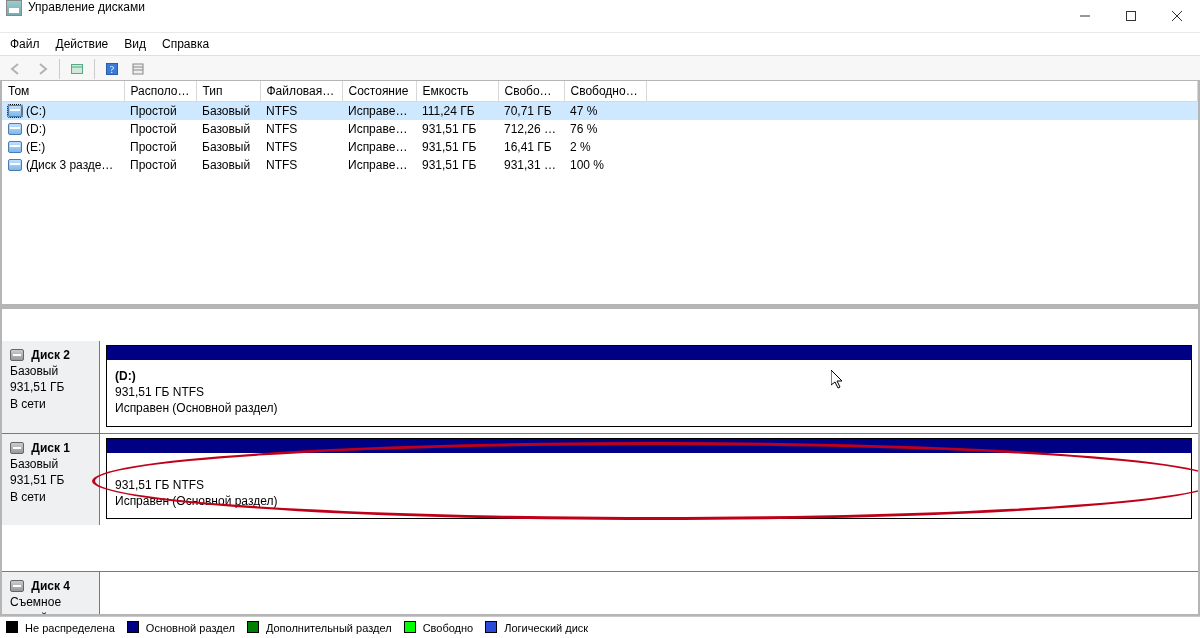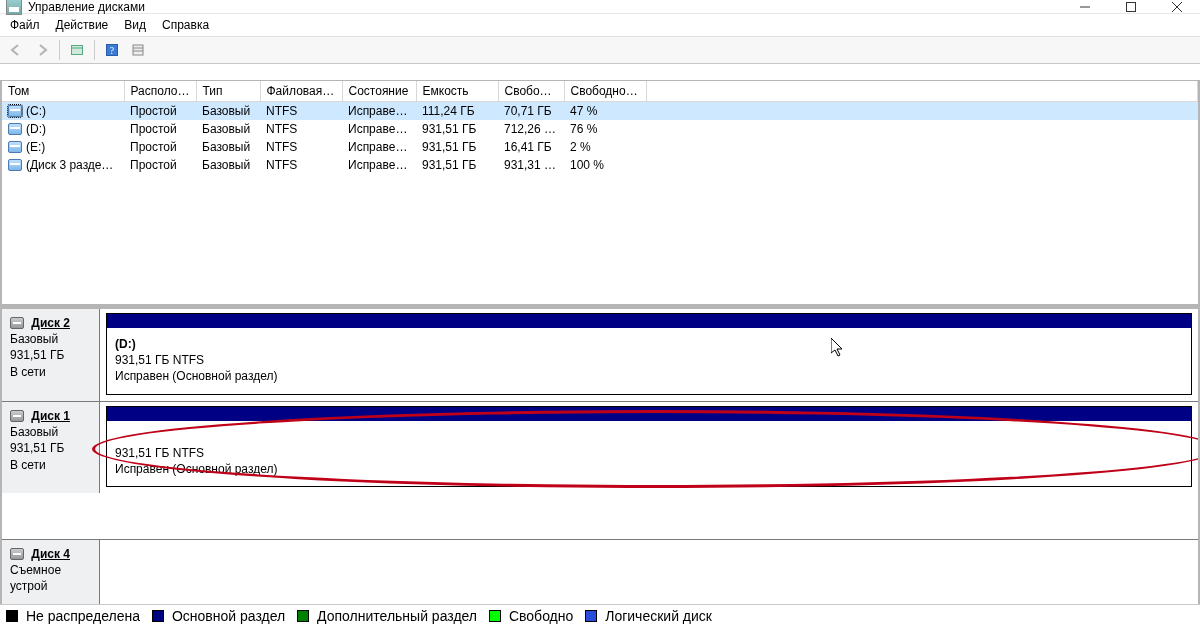--- a/index.html
+++ b/index.html
@@ -7,23 +7,22 @@
   body {
     font-family: "Segoe UI", Tahoma, sans-serif;
     font-size: 12px;
     background: #fff;
     color: #000;
     overflow: hidden;
   }
 
   
   .titlebar {
-    height: 14px;
+    height: 33px;
     display: flex;
-    align-items: center;
     padding: 0 0 0 6px;
     border-bottom: 1px solid #e8e8e8;
   }
   .titlebar .app-icon {
     width: 16px; height: 16px; margin-right: 6px;
     background: linear-gradient(#9cc, #7aa);
     border: 1px solid #888;
     position: relative;
   }
   .titlebar .app-icon::after{
@@ -68,21 +67,21 @@
   }
   .tbtn.disabled { opacity: .35; pointer-events: none; }
   .tsep { width: 1px; height: 20px; background: #ccc; margin: 0 3px; }
   .tbtn svg { display:block; }
 
   
   .split {
     position: absolute; top: 80px; bottom: 22px; left: 0; right: 0;
     border: 2px solid #b5b5b5;
     border-top-width: 1px;
-    display: flex; flex-direction: column;
+    display: flex; flex-direction: column; gap: 32px;
   }
   .top-pane {
     flex: 0 0 228px;
     overflow: auto;
     border-bottom: 5px solid #b5b5b5;
     position: relative;
   }
 
   
   table.vol {
@@ -141,21 +140,21 @@
   }
   .disk-head .hdd-icon {
     display:inline-block; width:14px; height:12px; vertical-align:-2px; margin-right:4px;
     background: linear-gradient(#ccc,#999);
     border:1px solid #666; border-radius:2px;
     position:relative;
   }
   .disk-head .hdd-icon::after{
     content:""; position:absolute; left:2px; top:4px; width:8px; height:2px; background:#fff;
   }
-  .disk-head b { font-weight: bold; text-decoration: underline; }
+  .disk-head b { font-weight: bold; }
   .disk-body { flex: 1; display:flex; align-items:stretch; padding: 4px 6px 6px 6px; position: relative; }
   .part {
     flex: 1;
     border: 1px solid #000;
     padding: 22px 8px 6px 8px;
     position: relative;
     line-height: 1.35;
   }
   .part .stripe {
     position: absolute; left: 0; top: 0; right: 0; height: 14px;
@@ -171,27 +170,27 @@
   
   .annot-ellipse {
     position: absolute;
     pointer-events: none;
     border: 3px solid #c00018;
     border-radius: 50%;
   }
 
   
   .legend {
-    position: absolute; bottom: 12px; left: 0; right: 0;
+    position: absolute; bottom: 0; left: 0; right: 0;
     height: 22px;
     border-top: 1px solid #c8c8c8;
     display: flex; align-items: center; gap: 12px;
     padding: 0 6px;
     background: #fff;
-    font-size: 14px;
+    font-size: 11px;
   }
   .legend .swatch {
     width: 12px; height: 12px; display: inline-block; margin-right: 4px; vertical-align: -1px;
     border: 1px solid #000;
   }
 </style>
 </head>
 <body>
 
 <div class="titlebar">

